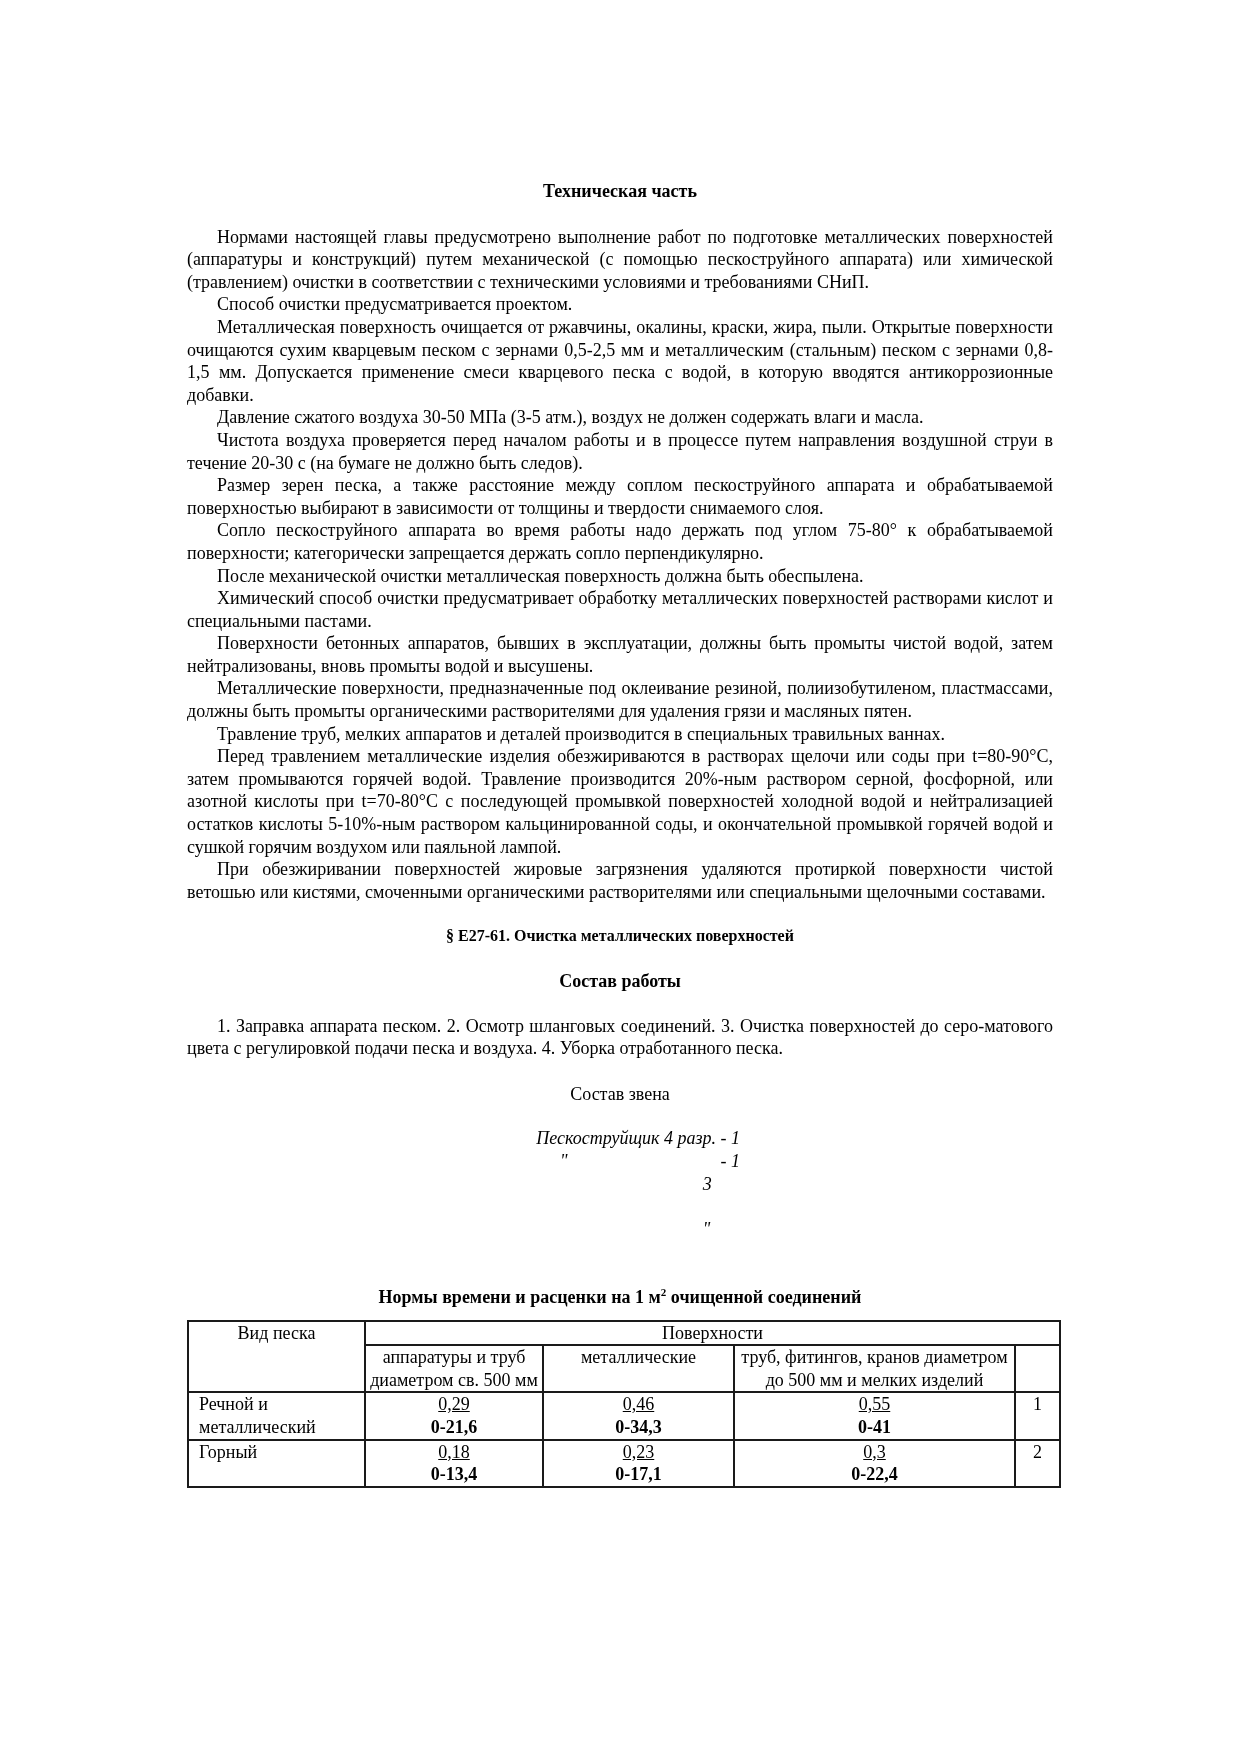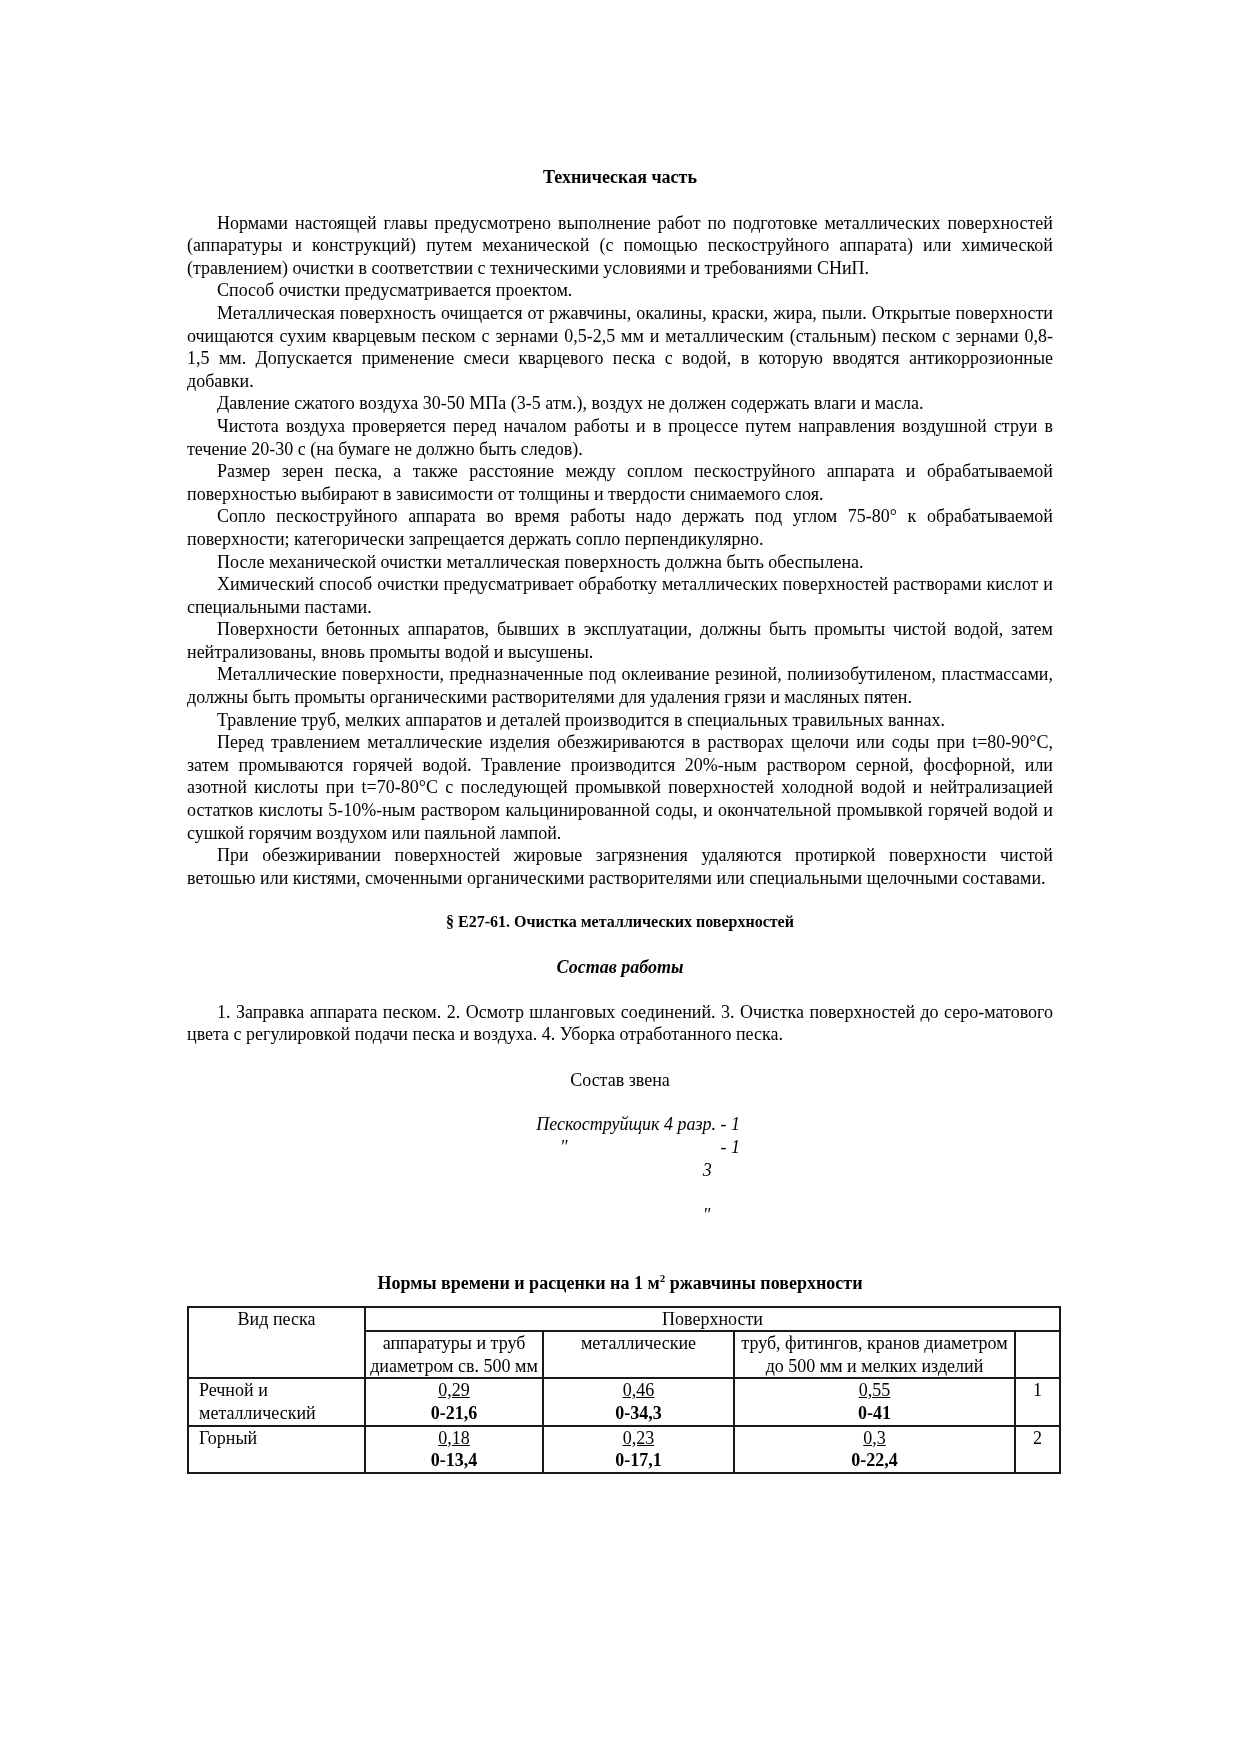--- a/index.html
+++ b/index.html
@@ -12,31 +12,31 @@
       height: 1755px;
       position: relative;
       font-family: "Liberation Serif", "DejaVu Serif", serif;
       color: #000000;
       font-size: 18px;
       line-height: 22.6px;
     }
     .page {
       position: absolute;
       left: 187px;
-      top: 166px;
+      top: 180px;
       width: 866px;
     }
     .heading {
       text-align: center;
       font-weight: bold;
       margin: 0;
     }
     .heading.h-main { margin-bottom: 23px; }
     .heading.h-section { margin-top: 22px; margin-bottom: 22px; }
-    .heading.h-sub { margin-bottom: 22px; font-style: italic; }
+    .heading.h-sub { margin-bottom: 22px; }
     p.par {
       margin: 0;
       text-indent: 30px;
       text-align: justify;
     }
     .italic-center {
       text-align: center;
       margin: 0;
     }
     .crew-title { margin-top: 23px; margin-bottom: 22px; }
@@ -123,21 +123,21 @@
       <span class="mid" style="padding-left:95px;">
         <span>3</span>
         <span>&nbsp;&nbsp;&nbsp;</span>
         <span>"</span>
       </span>
       <span>- 1</span>
     </div>
   </div>
 
   <div class="table-title">
-    <span>Нормы времени и расценки на 1 м</span><sup>2</sup><span> ржавчины поверхности</span>
+    <span>Нормы времени и расценки на 1 м</span><sup>2</sup><span> очищенной соединений</span>
   </div>
 
   <table class="norms">
     <colgroup>
       <col style="width:177px">
       <col style="width:178px">
       <col style="width:191px">
       <col style="width:281px">
       <col style="width:45px">
     </colgroup>

